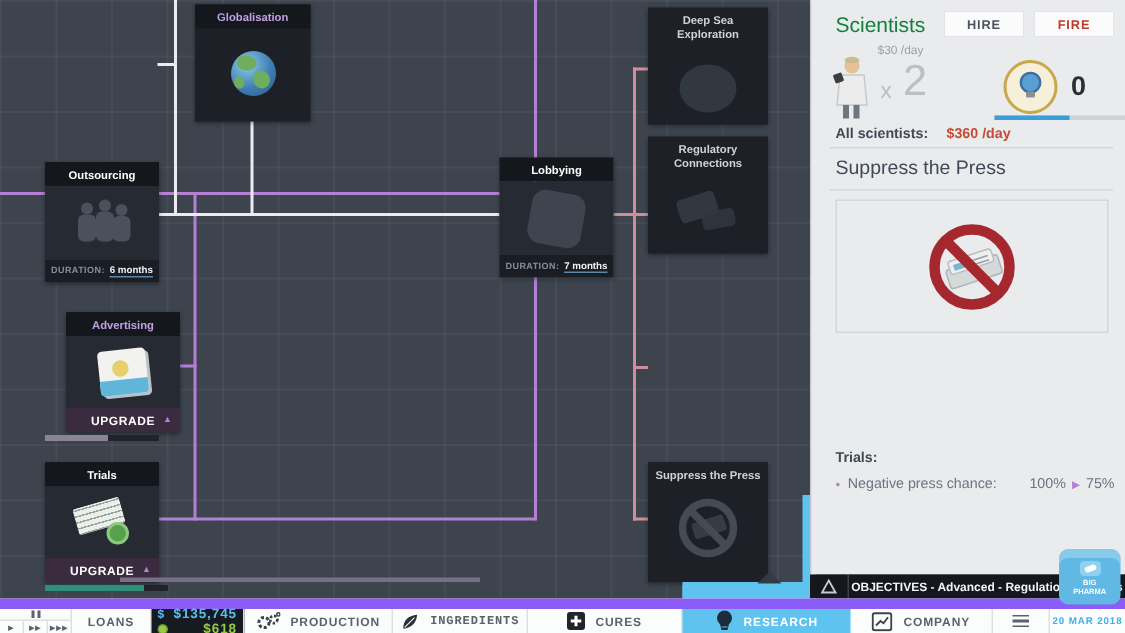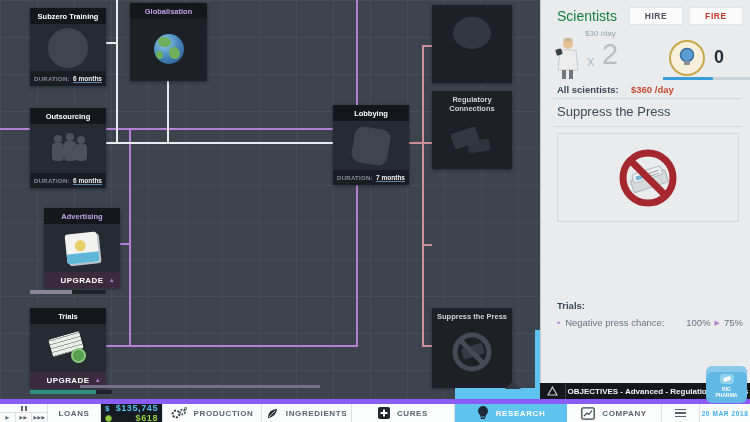--- a/index.html
+++ b/index.html
@@ -78,39 +78,39 @@
 
   
   .obj-bar { position:absolute; left:540px; top:383px; width:210px; height:16px;
     background:#14171c; display:flex; align-items:center; z-index:6; }
   .obj-warn { width:26px; height:100%; border-right:1px solid rgba(255,255,255,.18);
     display:flex; align-items:center; justify-content:center; }
   .obj-text { flex:1; text-align:center; color:#f2f4f6; font-size:8px; font-weight:bold; }
 
   
   .bbar { position:absolute; left:0; top:399px; width:750px; height:23px; background:#fbfcfc;
-    border-top:5px solid #8b5cf6; display:flex; z-index:6; }
+    border-top:7px solid #8b5cf6; display:flex; z-index:6; }
   .bsec { border-right:1px solid #dde0e3; display:flex; align-items:center; justify-content:center;
     gap:7px; color:#5a636d; font-size:8px; font-weight:bold; letter-spacing:.6px; cursor:pointer; }
   .speed { width:48px; flex-direction:column; gap:0; padding:0; }
   .speed-top { width:100%; height:11px; border-bottom:1px solid #dde0e3; display:flex;
     align-items:center; justify-content:center; gap:2px; }
   .pbar { width:2px; height:5px; background:#5a636d; }
   .speed-bot { width:100%; height:11px; display:flex; }
   .spd { flex:1; display:flex; align-items:center; justify-content:center;
     border-right:1px solid #dde0e3; font-size:4.5px; color:#5a636d; cursor:pointer; }
   .spd:last-child { border-right:none; }
   .loans { width:53px; }
   .money { width:62px; background:#161b21; flex-direction:column; gap:0; cursor:default; }
   .mrow { width:100%; height:11.5px; display:flex; align-items:center; padding:0 4px; }
   .mcur { color:#56c1f0; font-size:8px; font-weight:bold; }
   .mval { margin-left:auto; color:#56c1f0; font-size:9px; font-weight:bold; }
   .mdot { width:7px; height:7px; border-radius:50%; background:#97ca45; border:1.5px solid #6d9a2d; }
   .mval.green { color:#97ca45; }
-  .tab-production { width:99px; } .tab-ingredients { width:90px; } .tab-cures { width:103px; }
+  .tab-production { width:99px; } .tab-ingredients { width:90px;font-family:Liberation Mono, monospace; } .tab-cures { width:103px; }
   .tab-research { width:112px; background:#5fc3f0; color:#fff; border-right:none; }
   .tab-company { width:95px; } .menu-tab { width:38px; }
   .date-area { width:50px; border-right:none; color:#3db0e8; font-size:6.5px; cursor:default; }
   .hamb { display:flex; flex-direction:column; gap:2px; }
   .hamb div { width:11px; height:1.5px; background:#5a636d; }
 
   .res-connector { position:absolute; left:455px; top:390px; width:85px; height:10px;
     background:#5fc3f0; z-index:5; }
   .res-vert { position:absolute; left:535px; top:330px; width:9px; height:69px;
     background:#5fc3f0; z-index:5; }
@@ -143,43 +143,34 @@
     <div class="ln white" style="left:116px;top:0;width:2px;height:144px"></div>
     <div class="ln white" style="left:105px;top:42px;width:13px;height:2px"></div>
     <div class="ln white" style="left:105px;top:142px;width:228px;height:2px"></div>
     <div class="ln white" style="left:167px;top:80px;width:2px;height:64px"></div>
     <div class="ln pink" style="left:422px;top:45px;width:2px;height:302px"></div>
     <div class="ln pink" style="left:409px;top:142px;width:23px;height:2px"></div>
     <div class="ln pink" style="left:422px;top:45px;width:10px;height:2px"></div>
     <div class="ln pink" style="left:422px;top:244px;width:10px;height:2px"></div>
     <div class="ln pink" style="left:422px;top:345px;width:10px;height:2px"></div>
 
-    <div class="node" style="left:30px;top:8px;width:76px;height:78px">
-      <div class="n-title">Subzero Training</div>
-      <div class="n-body" style="height:47px">
-        <div class="blob" style="width:40px;height:40px;border-radius:50%"></div>
-      </div>
-      <div class="n-foot">
-        <span class="n-durl">DURATION:</span>
-        <span class="n-durv">6 months</span>
-      </div>
-    </div>
 
     <div class="node done" style="left:130px;top:3px;width:77px;height:78px">
       <div class="n-title ptitle">Globalisation</div>
       <div class="n-body" style="height:60px">
         <div class="globe">
           <i style="left:4px;top:3px;width:13px;height:10px"></i>
           <i style="left:15px;top:13px;width:11px;height:12px"></i>
           <i style="left:2px;top:17px;width:7px;height:8px"></i>
         </div>
       </div>
     </div>
 
     <div class="node locked" style="left:432px;top:5px;width:80px;height:78px">
+      <div class="n-title">Deep Sea Exploration</div>
       <div class="n-body" style="height:56px">
         <div class="blob icdim" style="width:38px;height:32px;border-radius:50%;background:#363c45"></div>
       </div>
     </div>
 
     <div class="node" style="left:30px;top:108px;width:76px;height:80px">
       <div class="n-title">Outsourcing</div>
       <div class="n-body" style="height:49px">
         <svg width="44" height="34" viewBox="0 0 44 34">
           <g fill="#4a515b">

